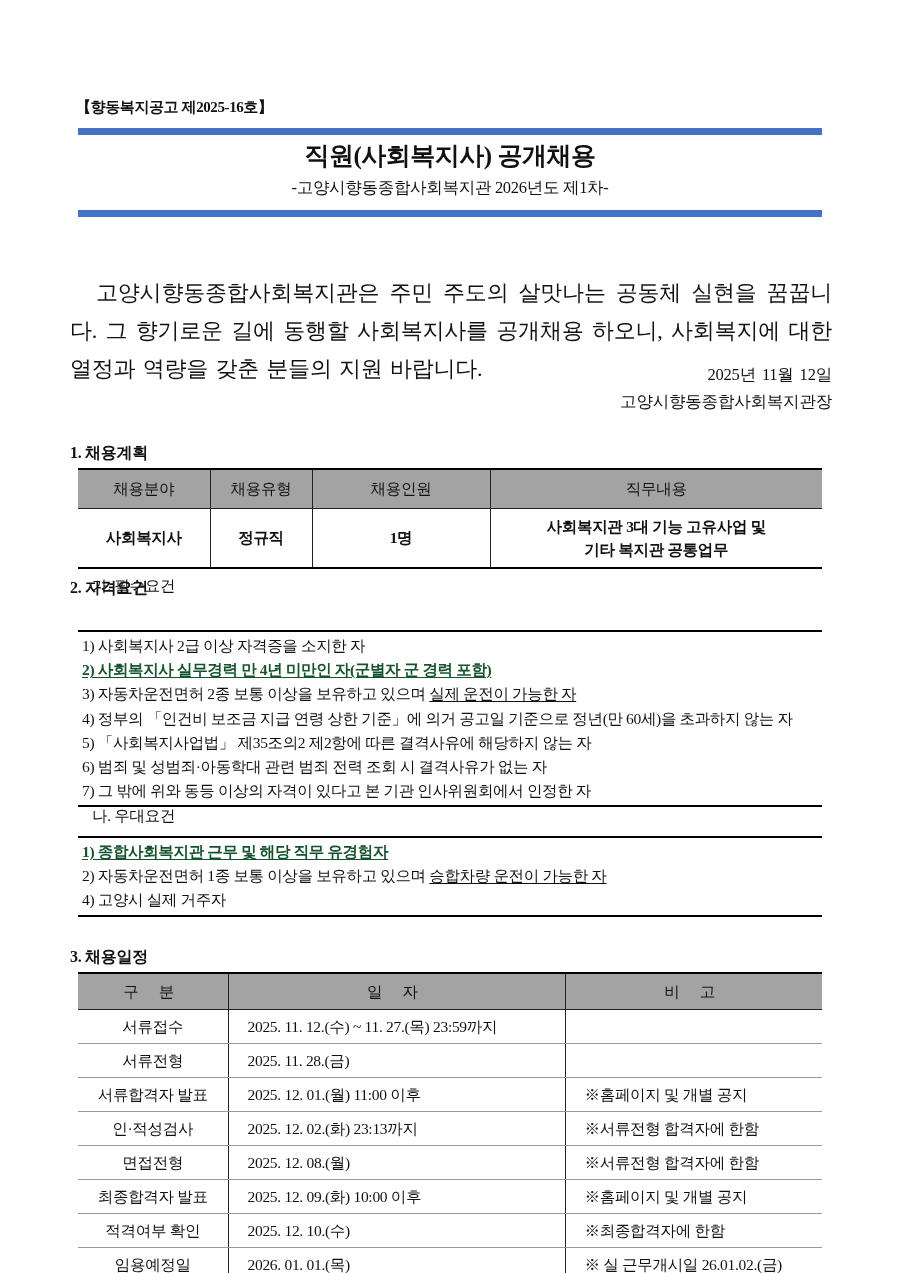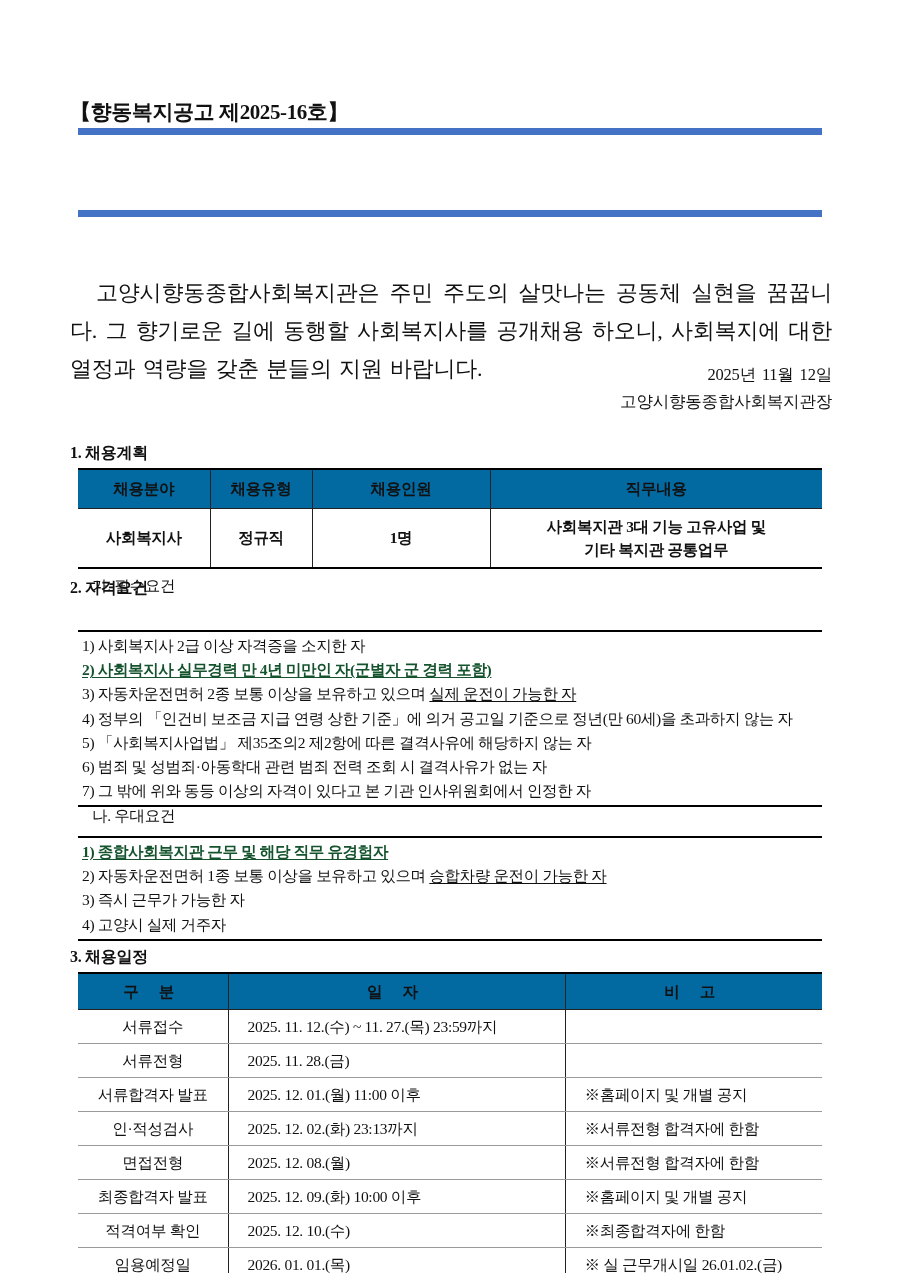--- a/index.html
+++ b/index.html
@@ -19,23 +19,23 @@
     position: relative;
     width: 900px;
     height: 1273px;
     box-sizing: border-box;
     padding: 0 70px;
   }
 
   
   .doc-number {
     position: absolute;
-    left: 70px;
+    left: 76px;
     top: 98px;
-    font-size: 21px;
+    font-size: 15px;
     font-weight: 700;
     letter-spacing: -0.4px;
     white-space: nowrap;
   }
   .rule-bar {
     position: absolute;
     left: 78px;
     width: 744px;
     height: 7px;
     background: #4472C4;
@@ -121,22 +121,22 @@
     vertical-align: middle;
     padding: 4px 4px;
     line-height: 1.5;
   }
   table.doc-table th:first-child,
   table.doc-table td:first-child { border-left: none; }
   table.doc-table th:last-child,
   table.doc-table td:last-child { border-right: none; }
 
   table.doc-table thead th {
-    background: #0369a1;
-    font-weight: 700;
+    background: #a3a3a3;
+    font-weight: 400;
     border-top: 2.5px solid #000;
     border-bottom: 1px solid #222;
   }
   table.doc-table tbody tr:first-child td {
     border-top: 1.2px solid #000;
   }
   table.doc-table tbody tr:last-child td {
     border-bottom: 2.5px solid #000;
   }
 
@@ -191,20 +191,24 @@
 </style>
 </head>
 <body>
 
 <div class="page">
 
   <div class="doc-number">【향동복지공고 제2025-16호】</div>
 
   <div class="rule-bar top"></div>
 
+  <div class="title-block">
+    <h1 class="main-title">직원(사회복지사) 공개채용</h1>
+    <p class="sub-title">-고양시향동종합사회복지관 2026년도 제1차-</p>
+  </div>
 
   <div class="rule-bar bottom"></div>
 
   <p class="intro">고양시향동종합사회복지관은 주민 주도의 살맛나는 공동체 실현을 꿈꿉니다. 그 향기로운 길에 동행할 사회복지사를 공개채용 하오니, 사회복지에 대한 열정과 역량을 갖춘 분들의 지원 바랍니다.</p>
 
   <div class="signature">
     <div>2025년 11월 12일</div>
     <div>고양시향동종합사회복지관장</div>
   </div>
 
@@ -249,21 +253,20 @@
     <div class="req-item">5) 「사회복지사업법」 제35조의2 제2항에 따른 결격사유에 해당하지 않는 자</div>
     <div class="req-item">6) 범죄 및 성범죄·아동학대 관련 범죄 전력 조회 시 결격사유가 없는 자</div>
     <div class="req-item">7) 그 밖에 위와 동등 이상의 자격이 있다고 본 기관 인사위원회에서 인정한 자</div>
   </div>
 
   <div class="sub-heading" style="top:806px;">나. 우대요건</div>
 
   <div class="req-list" id="req-preferred">
     <div class="req-item emph">1) 종합사회복지관 근무 및 해당 직무 유경험자</div>
     <div class="req-item">2) 자동차운전면허 1종 보통 이상을 보유하고 있으며 <span class="u">승합차량 운전이 가능한 자</span></div>
-    <div class="req-item">3) 즉시 근무가 가능한 자</div>
     <div class="req-item">4) 고양시 실제 거주자</div>
   </div>
 
   <div class="section-heading" style="top:947px;">3. 채용일정</div>
 
   <table class="doc-table" id="schedule-table">
     <colgroup>
       <col style="width:150px">
         <col style="width:337px">
         <col style="width:257px">

